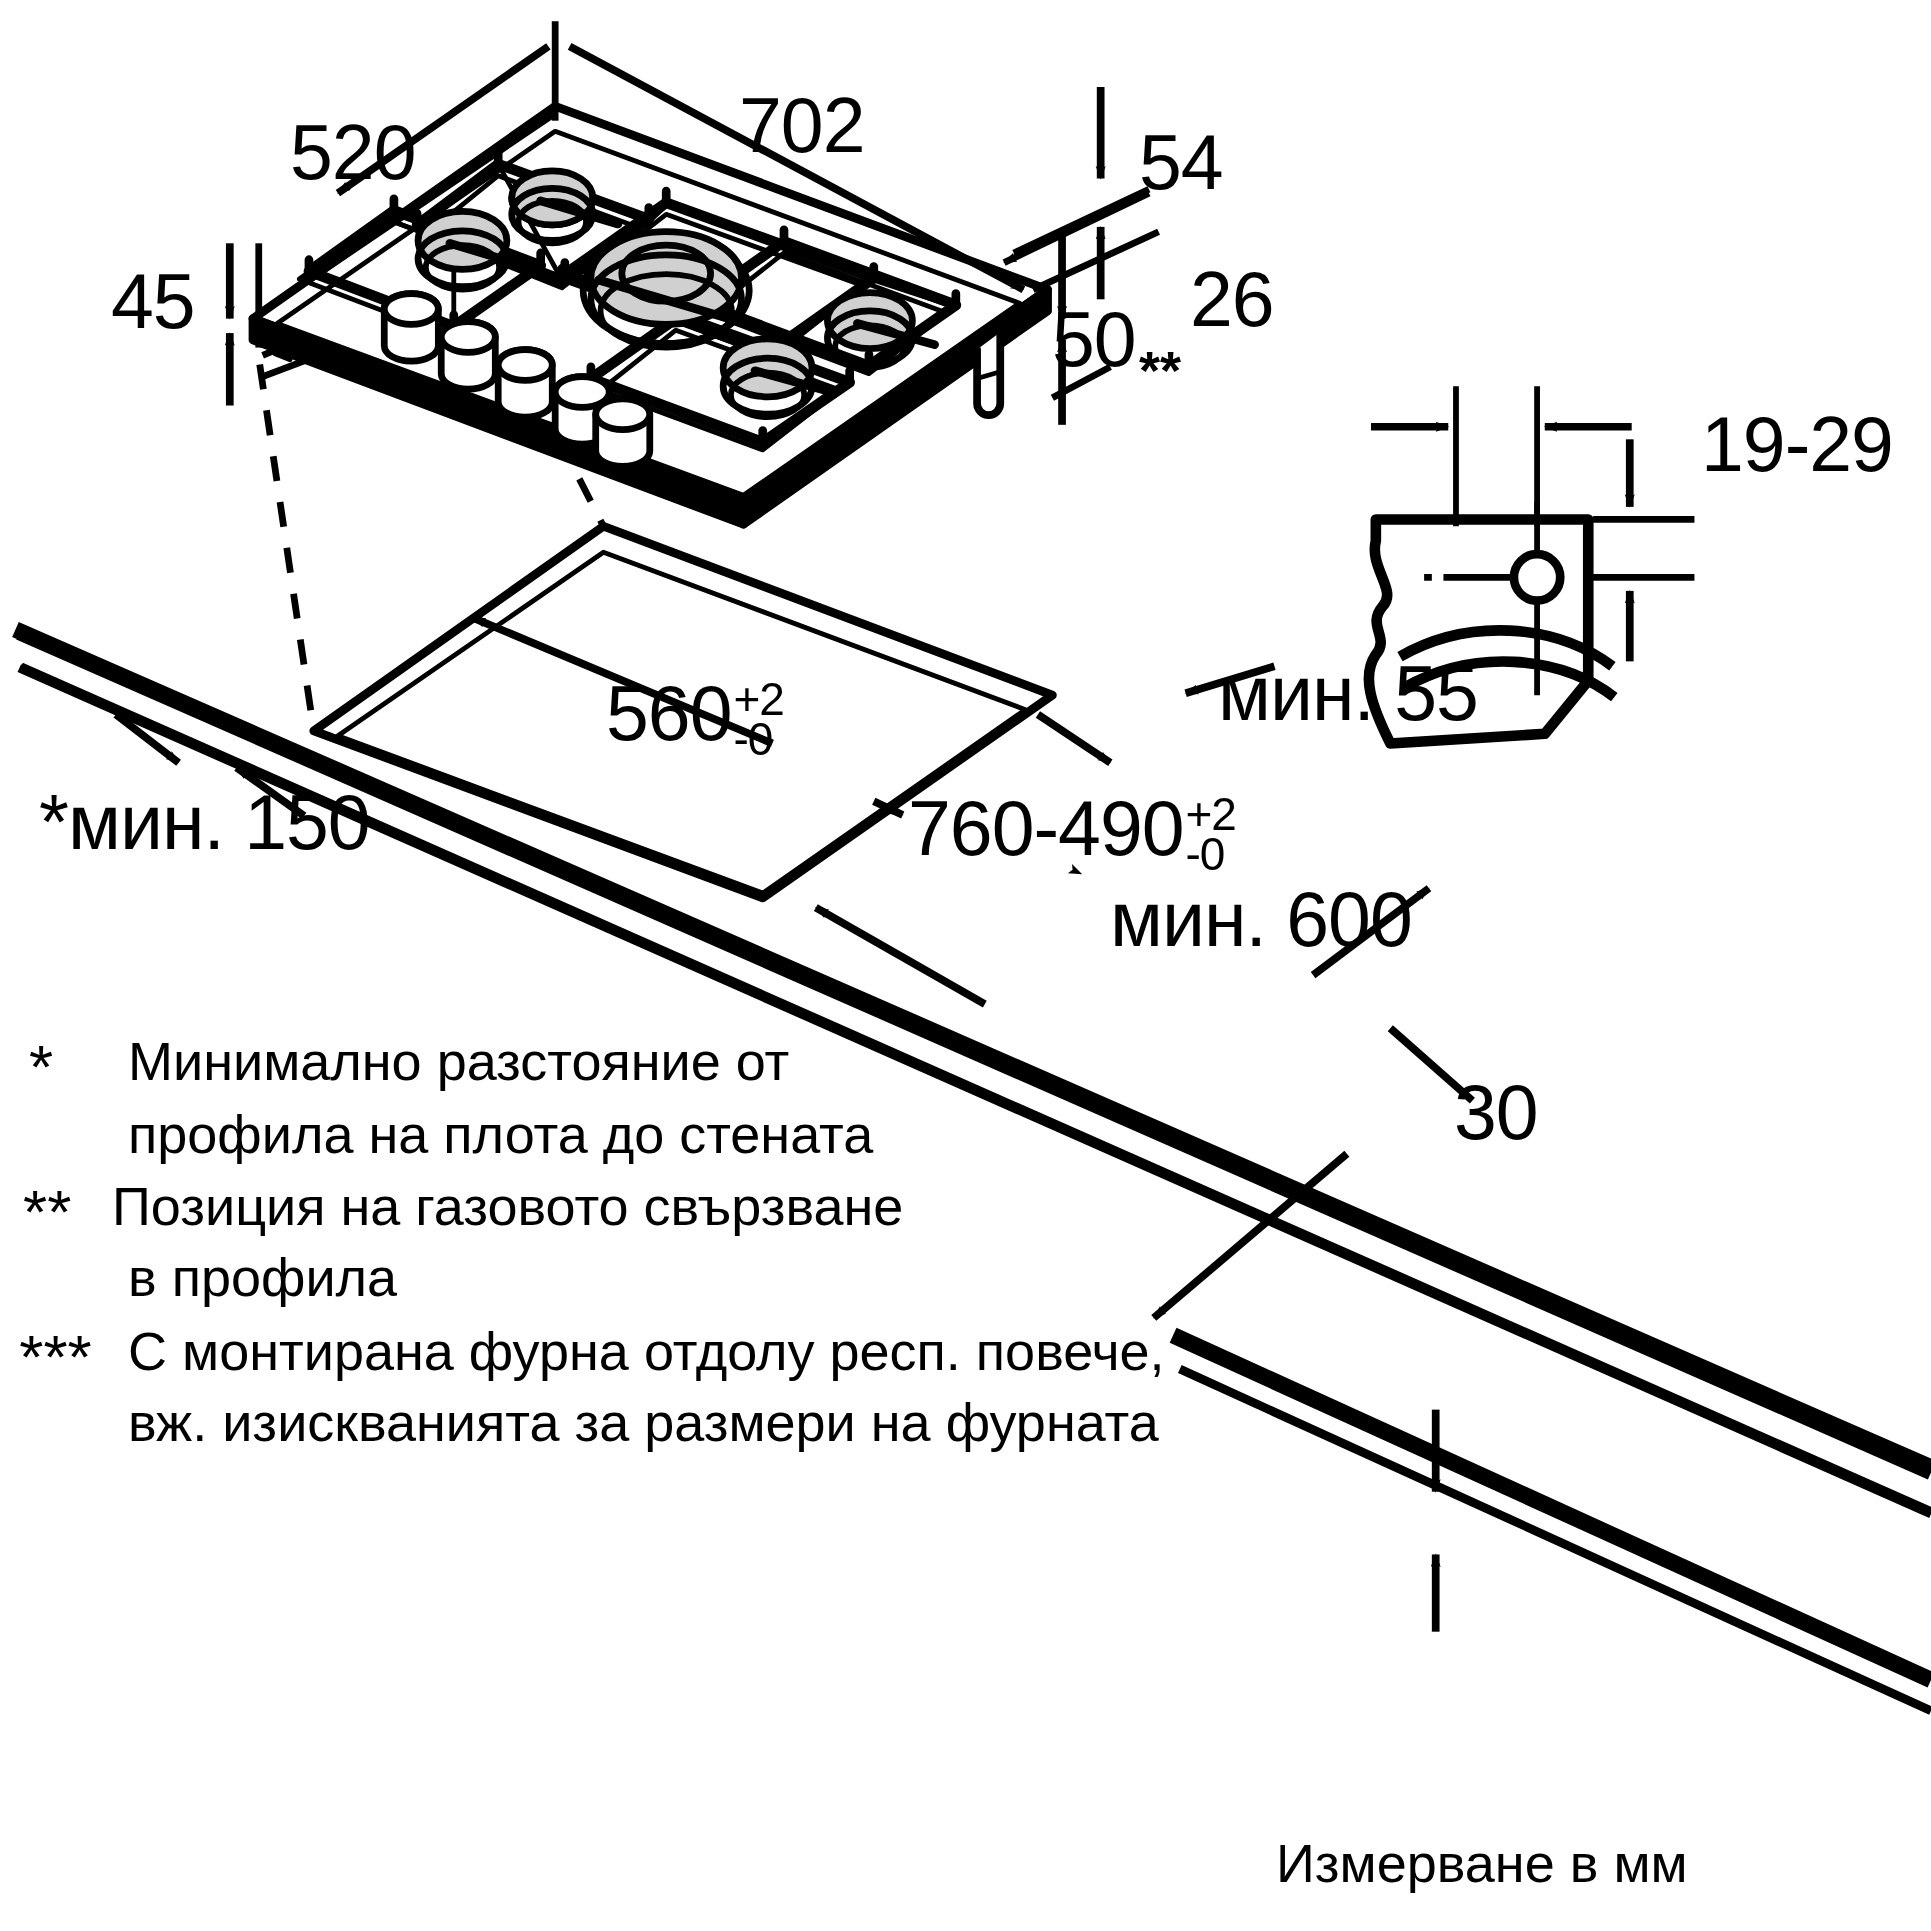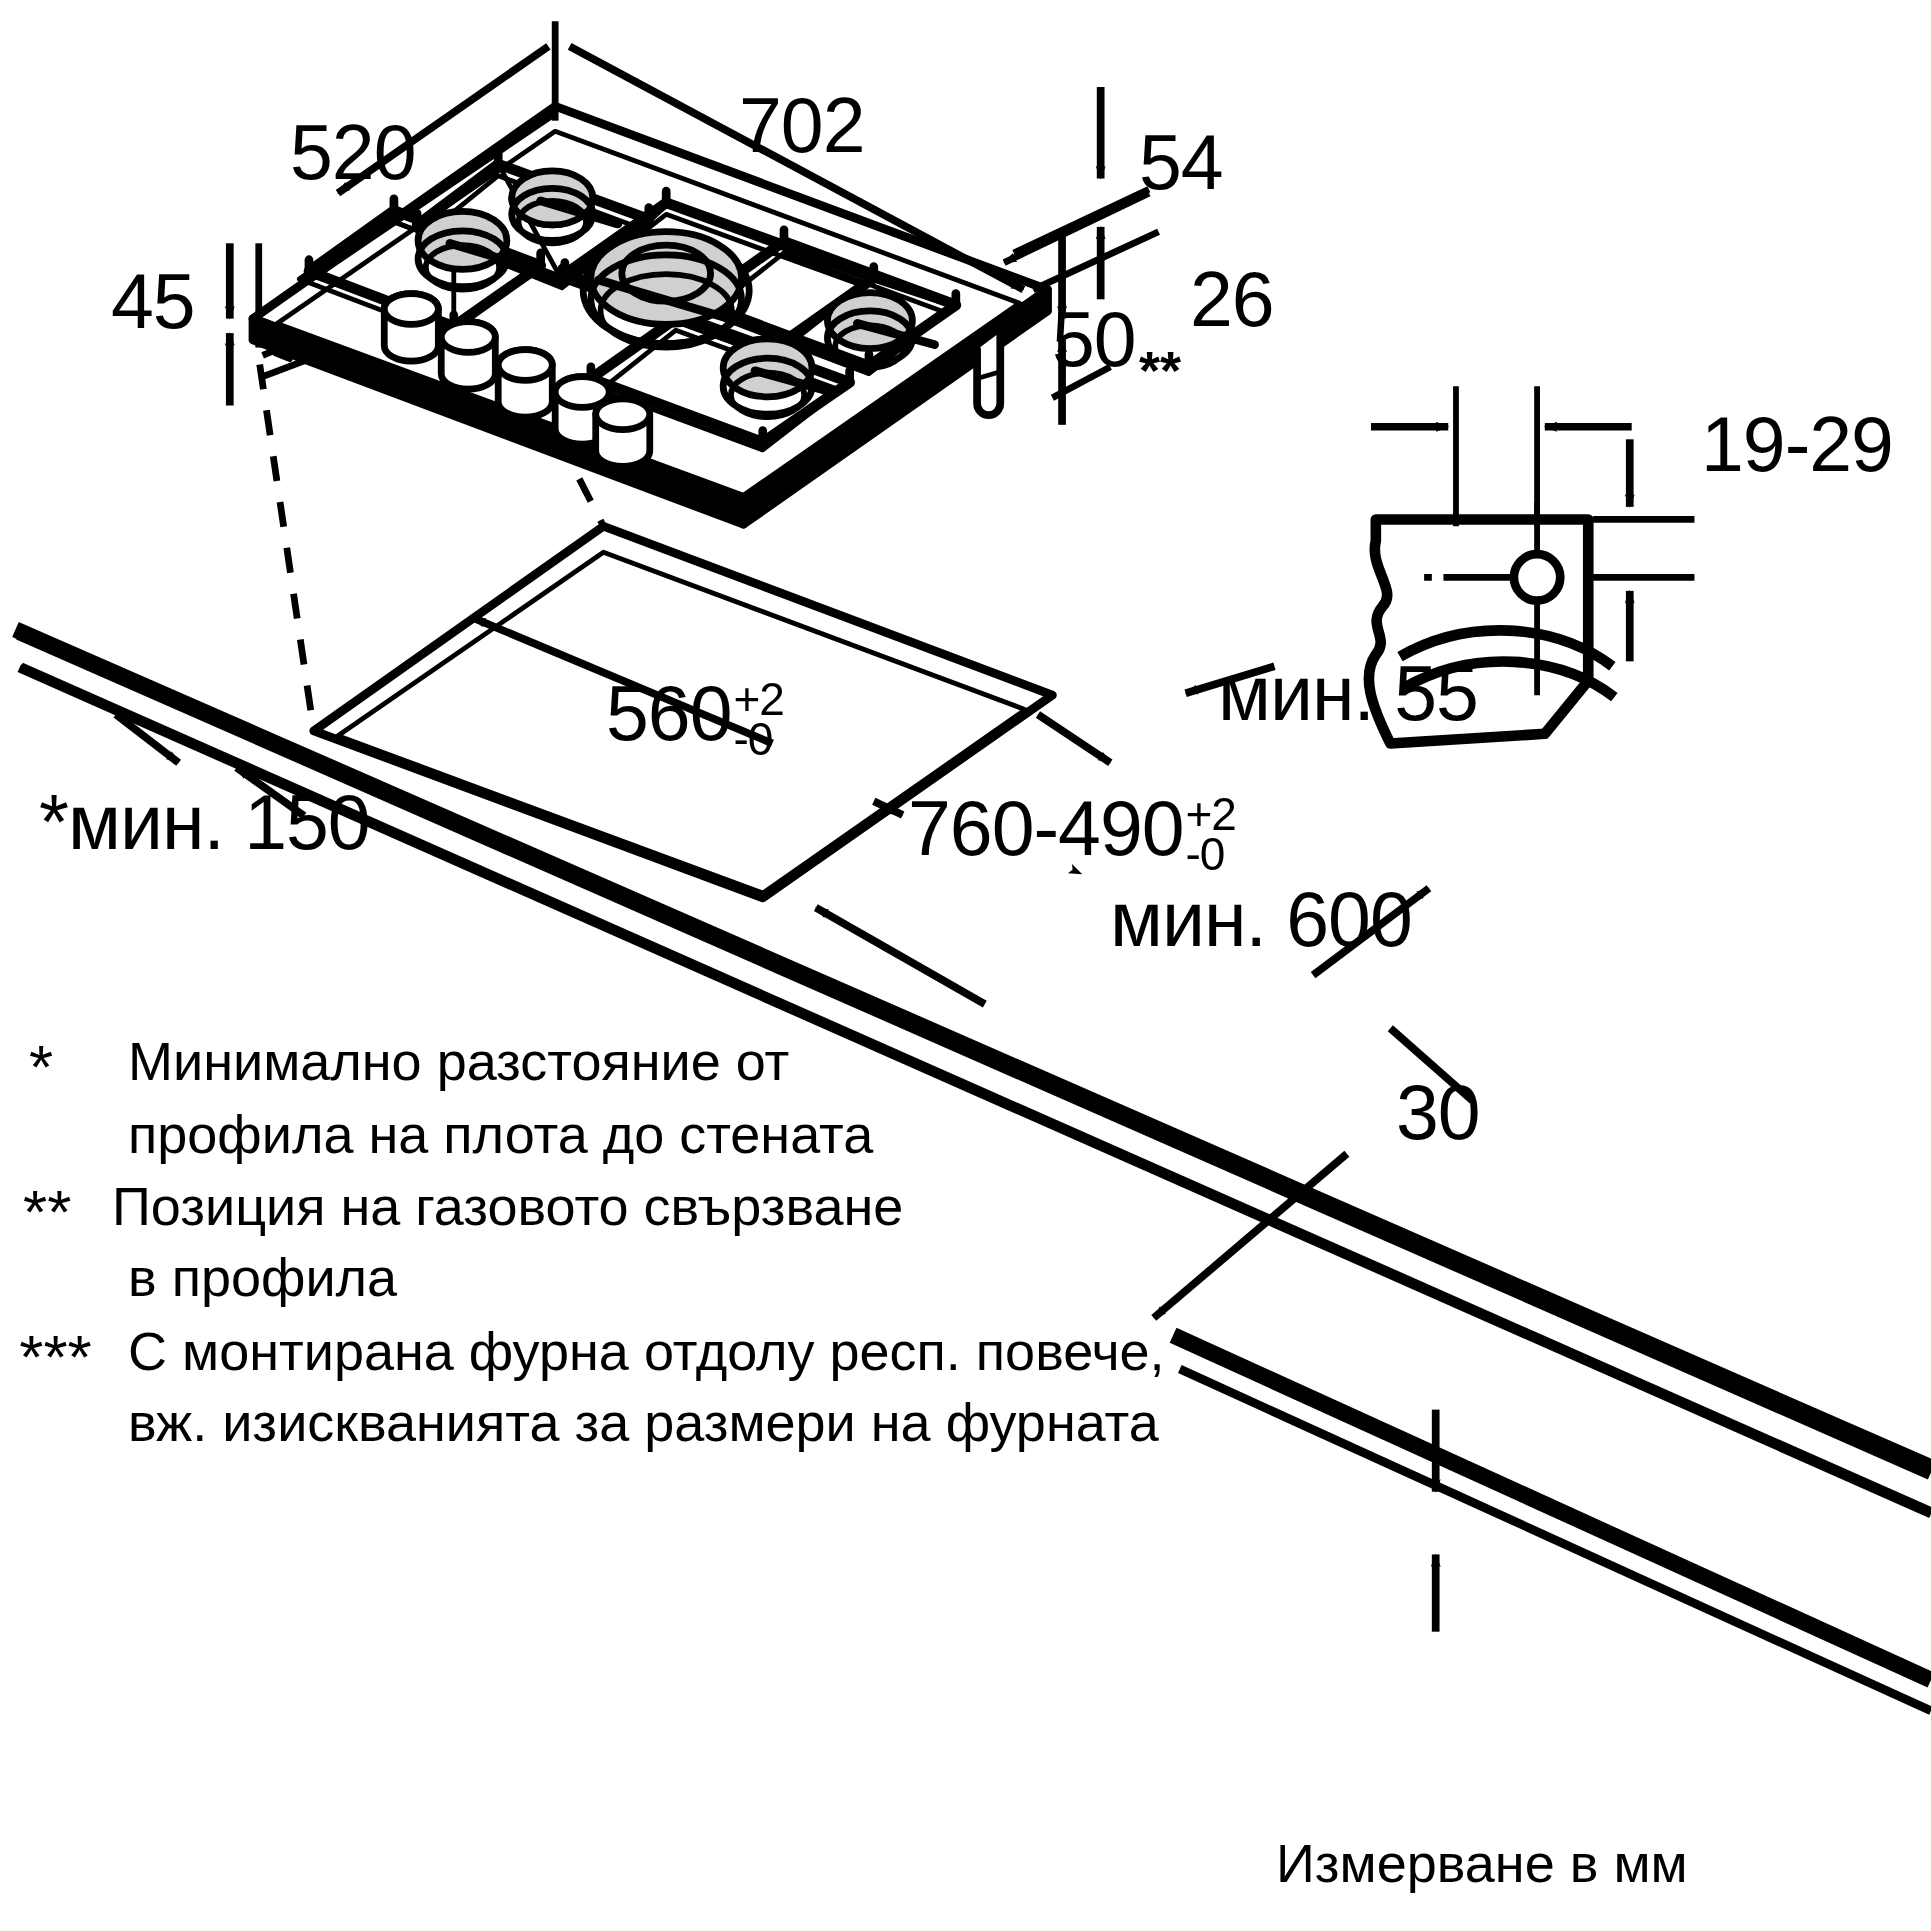--- a/index.html
+++ b/index.html
@@ -321,21 +321,21 @@
     <span class="t-up">+2</span>
     <span>-0</span>
   </span>
 </div>
 
 <div class="lbl dimbig" style="left:39px;top:784px;">*мин. 150</div>
 
 <div class="lbl dimbig" style="left:1110px;top:881px;">мин. 600</div>
 
 
-<div class="lbl dimbig" style="left:1396px;top:1074px;">30</div>
+<div class="lbl dimbig" style="left:1454px;top:1074px;">30</div>
 
 <div class="legend-star" style="left:29px;top:1031px;">*</div>
 <div class="legend-txt" style="left:128px;top:1031px;">Минимално разстояние от</div>
 <div class="legend-txt" style="left:128px;top:1104px;">профила на плота до стената</div>
 
 <div class="legend-star" style="left:23px;top:1176px;">**</div>
 <div class="legend-txt" style="left:112px;top:1176px;">Позиция на газовото свързване</div>
 <div class="legend-txt" style="left:128px;top:1247px;">в профила</div>
 
 <div class="legend-star" style="left:19.3px;top:1321px;">***</div>

